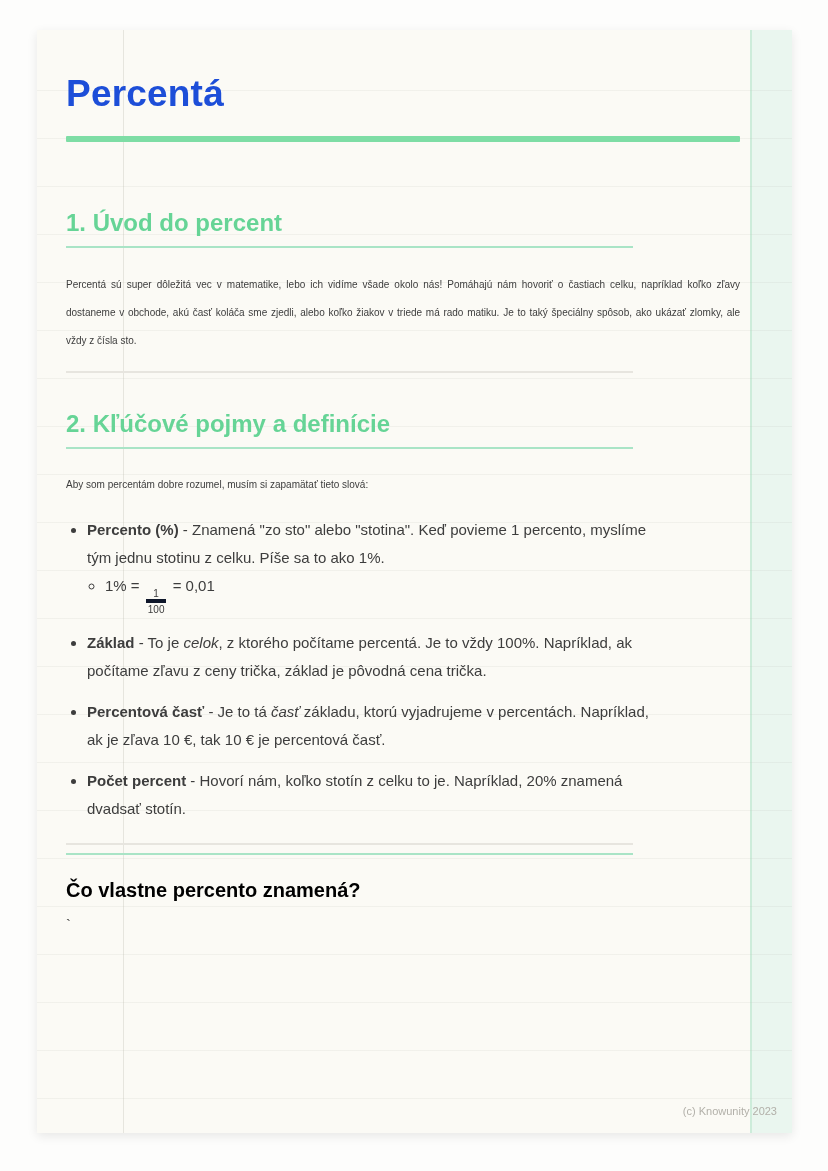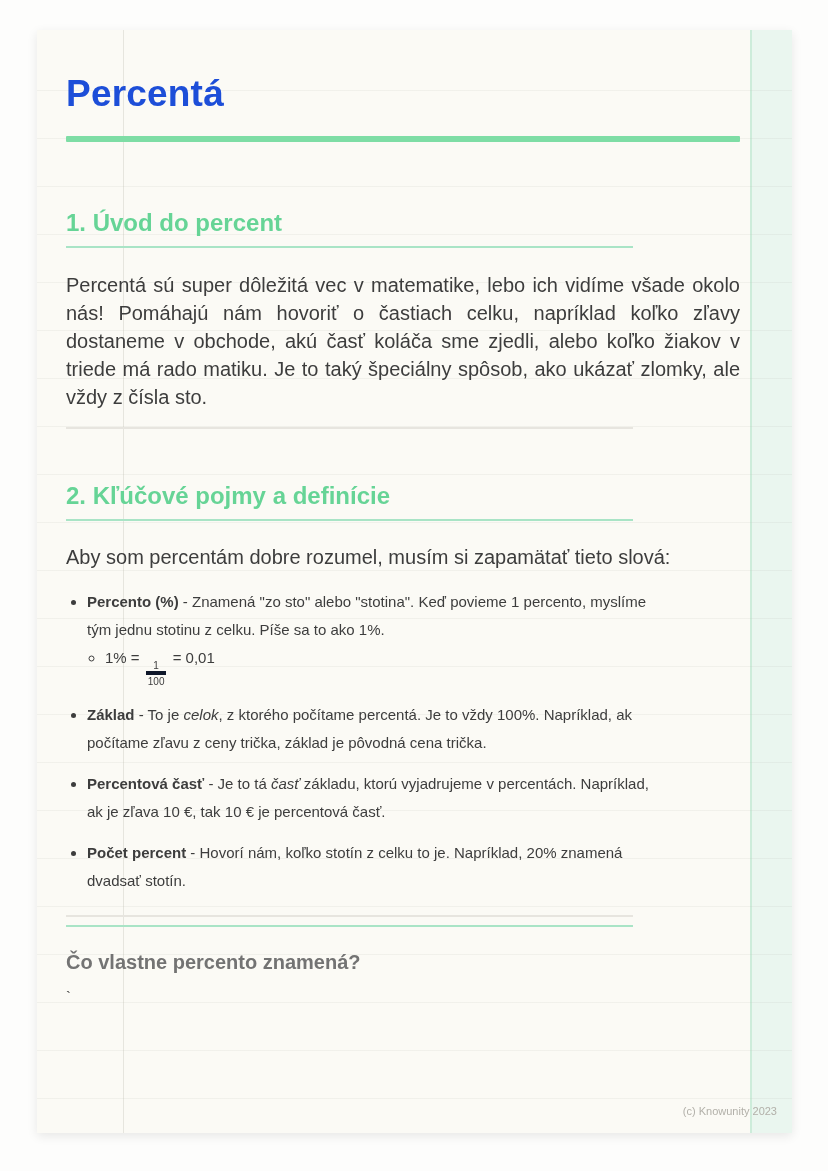--- a/index.html
+++ b/index.html
@@ -73,30 +73,30 @@
   .sec-underline {
     width: 567px; height: 2px;
     background: #a9e4c6;
     margin-top: 8px;
   }
   .divider {
     width: 567px; height: 2px;
     background: #e7e5df;
   }
   p.body-text {
-    font-size: 20px;
+    font-size: 10px;
     line-height: 28px;
     text-align: justify;
     width: 674px;
   }
   h3.sub-heading {
     font-size: 20px;
     font-weight: bold;
     line-height: 26px;
-    color: #737373;
+    color: #000000;
   }
   ul.terms-list {
     list-style: disc;
     padding-left: 21px;
     width: 600px;
   }
   ul.terms-list > li {
     font-size: 15px;
     line-height: 28px;
     margin-bottom: 13px;
@@ -134,21 +134,21 @@
     color: #b2b0a9;
     z-index: 3;
   }
   .mt16 { margin-top: 16px; }
   .mt17 { margin-top: 17px; }
   .mt20 { margin-top: 20px; }
   .mt22 { margin-top: 22px; }
   .mt23 { margin-top: 23px; }
   .mt24 { margin-top: 24px; }
   .mt33 { margin-top: 33px; }
-  .mt36 { margin-top: 52px; }
+  .mt36 { margin-top: 36px; }
   .mt42 { margin-top: 66px; }
   .mt12 { margin-top: 12px; }
 </style>
 </head>
 <body>
 
 <div class="page">
   <div class="green-stripe"></div>
   <div class="ruled-lines"></div>
   <div class="margin-line"></div>

